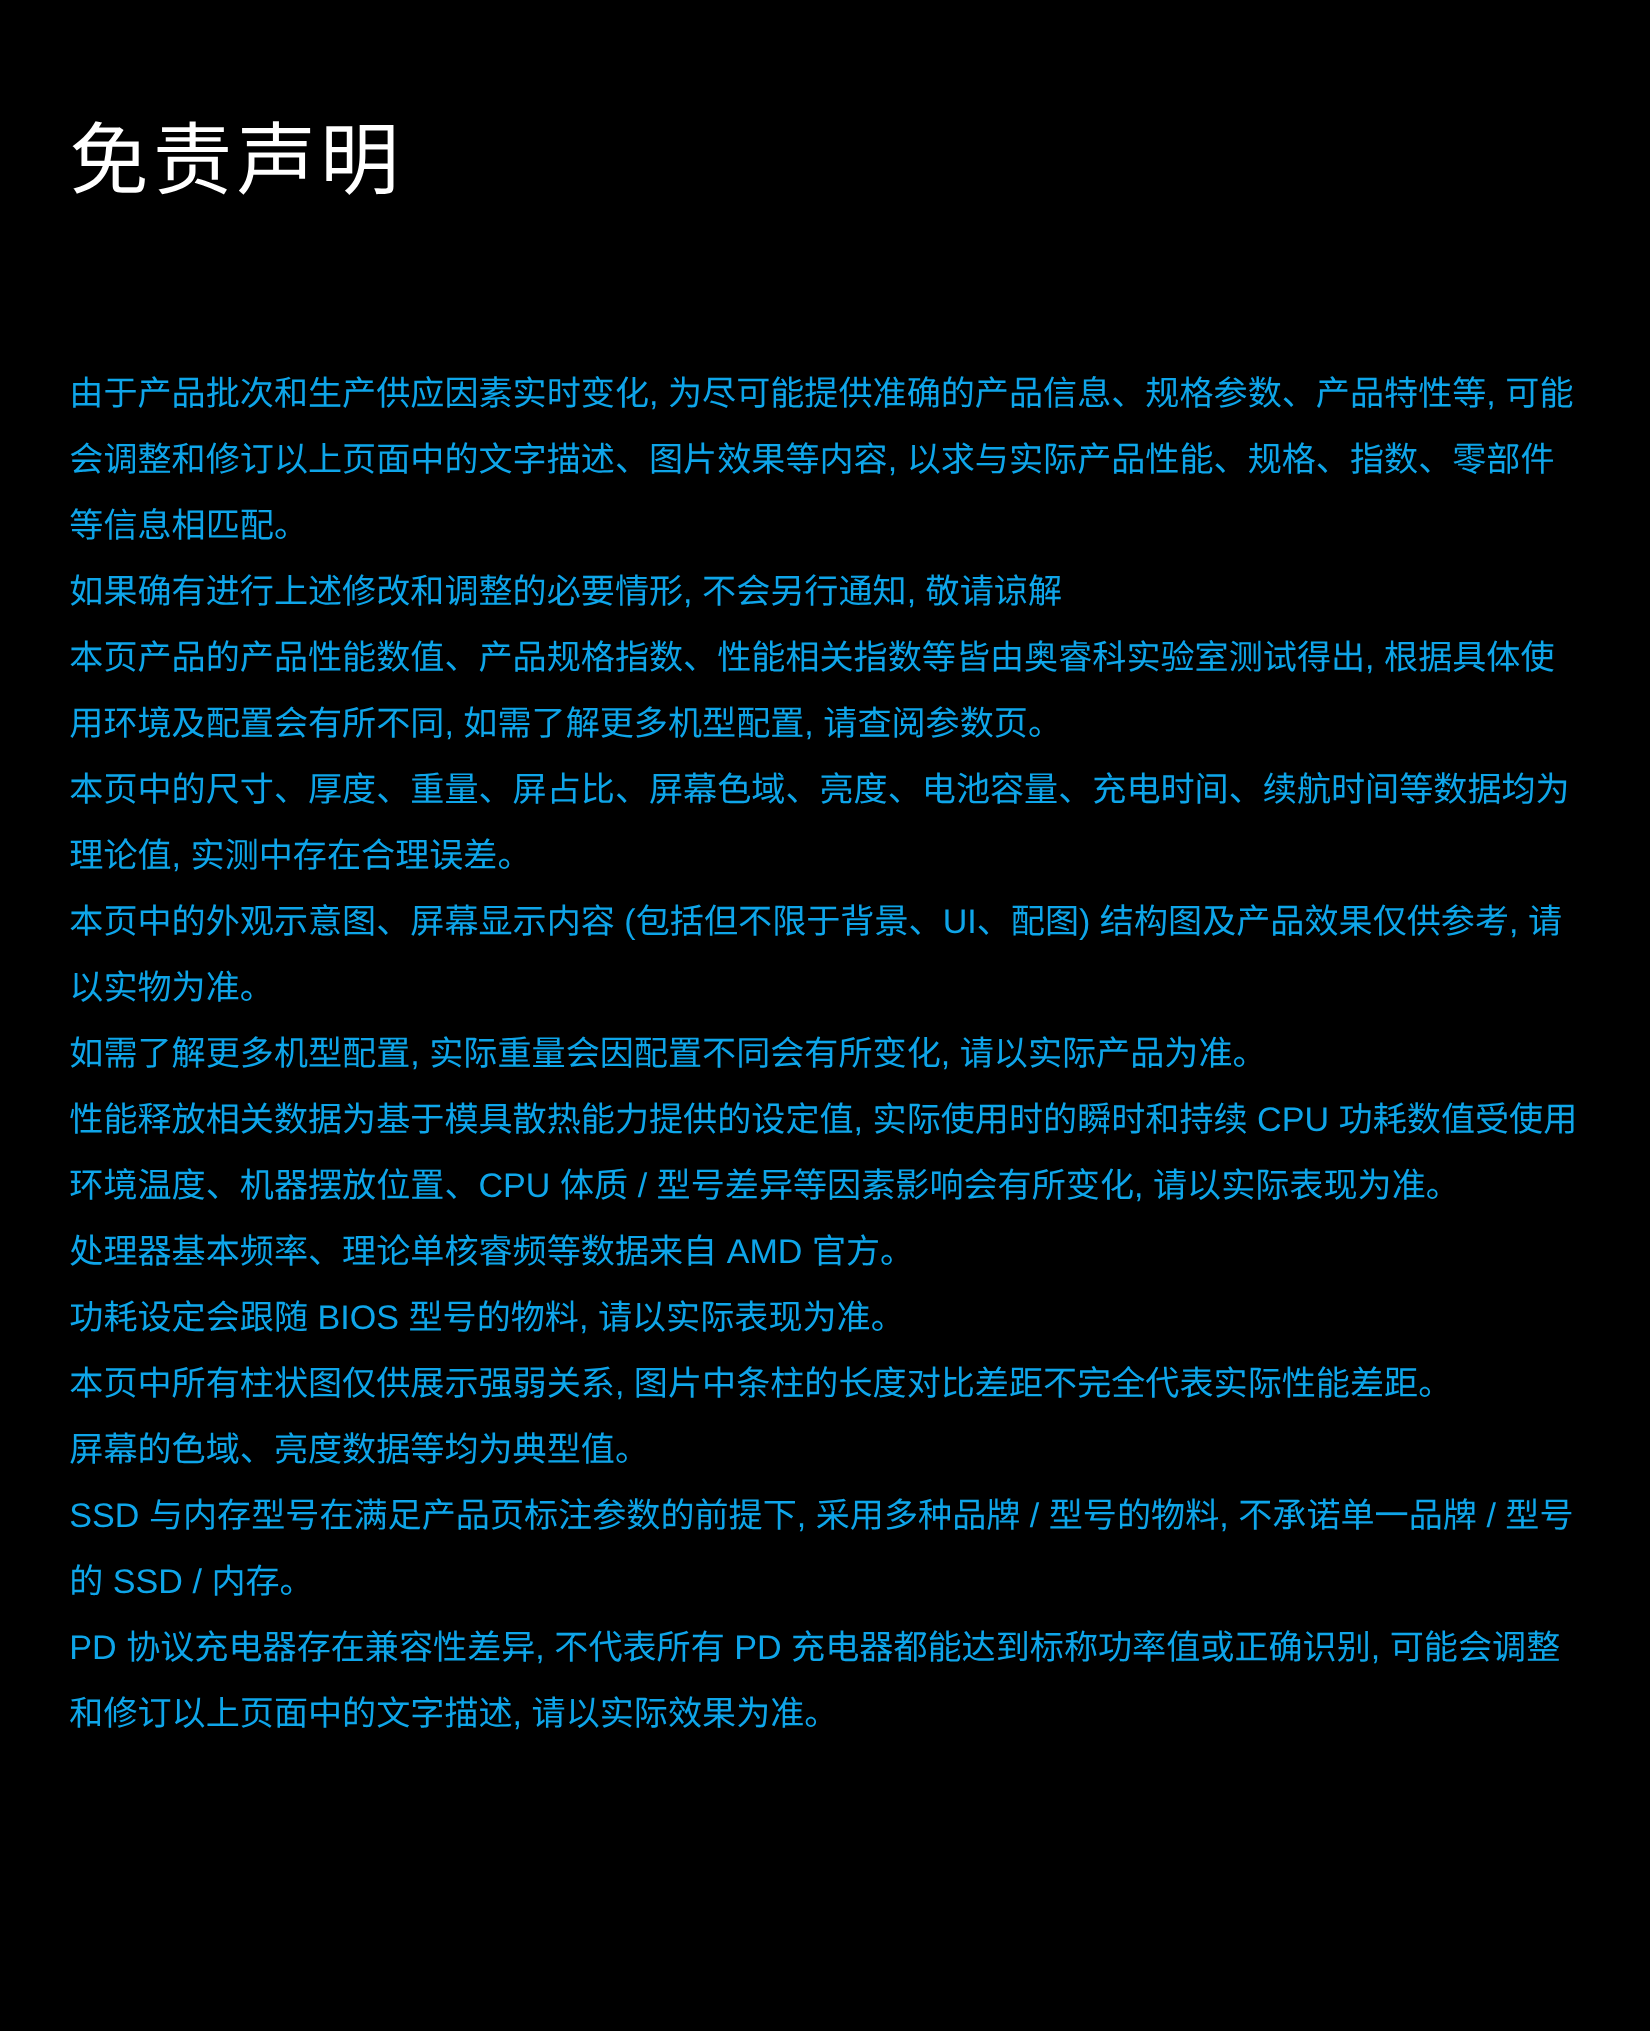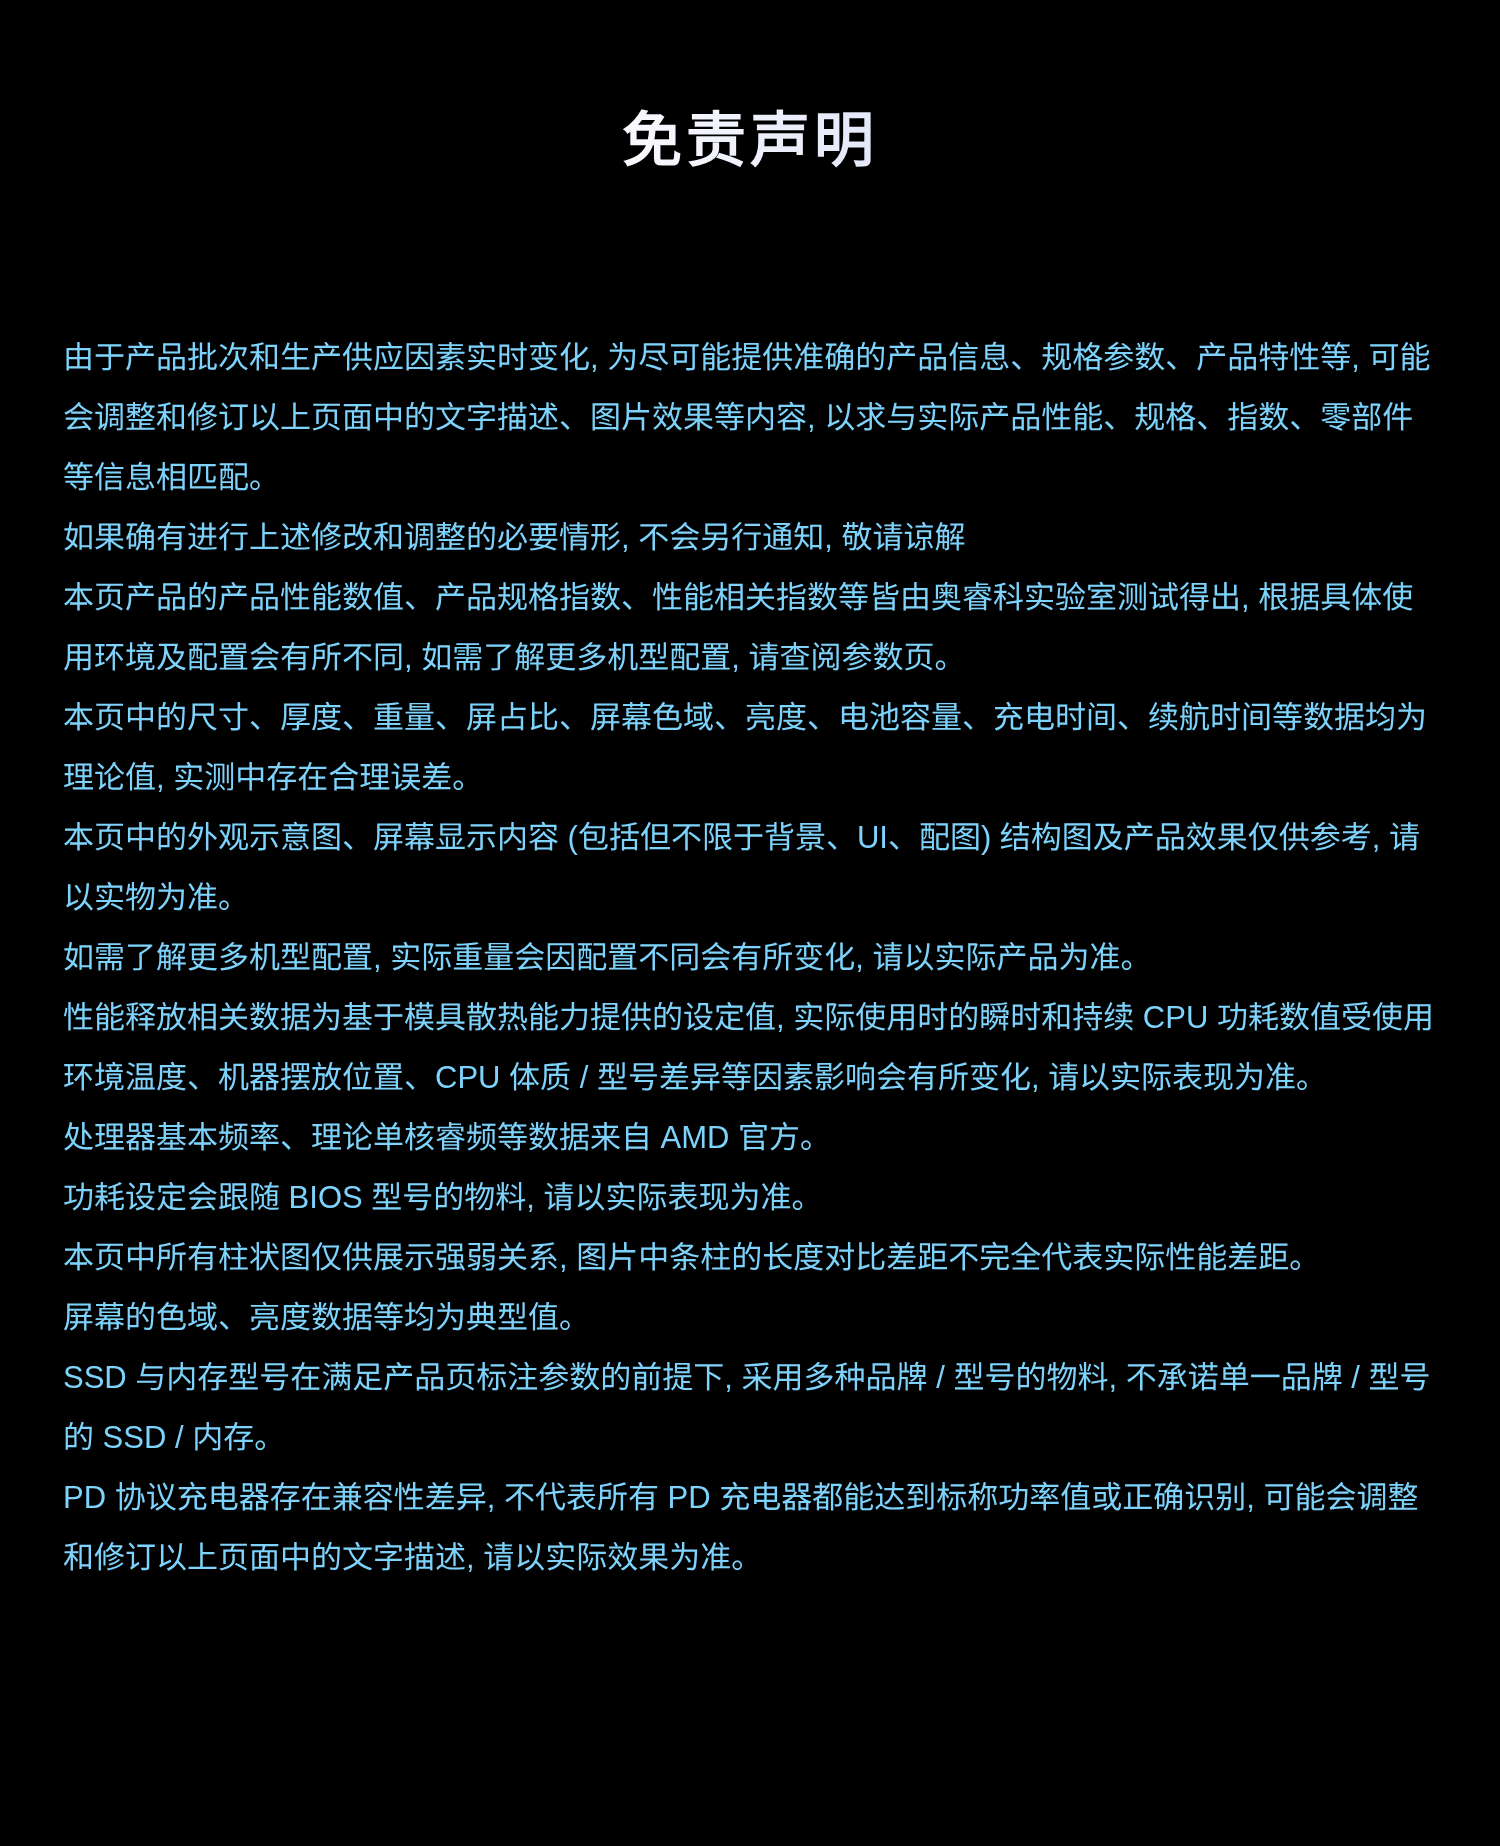--- a/index.html
+++ b/index.html
@@ -14,24 +14,24 @@
     background: #000000;
     box-sizing: border-box;
     padding: 0 63px;
     overflow: hidden;
     font-family: "Liberation Sans", sans-serif;
   }
   .title {
     margin: 0;
     padding-top: 108px;
     height: 132px;
-    text-align: center;
-    font-size: 60px;
+    text-align: left;
+    font-size: 72px;
     line-height: 1.1;
-    font-weight: 700;
+    font-weight: 400;
     letter-spacing: 4px;
     color: #ffffff;
   }
   
   @supports ((-webkit-background-clip: text) or (background-clip: text)) {
     .title {
       background: linear-gradient(93deg, #ffffff 0%, #ffffff 35%, #d9ddf6 70%, #aab4ee 100%);
       -webkit-background-clip: text;
       background-clip: text;
       -webkit-text-fill-color: transparent;
@@ -41,21 +41,21 @@
   .content {
     margin-top: 88px;
     width: 1374px;
     color: #ffffff;
   }
   .content p {
     margin: 0;
     font-size: 31px;
     line-height: 60px;
     font-weight: 400;
-    color: #7dd3fc;
+    color: #0ea5e9;
     text-align: left;
     word-break: break-word;
   }
 </style>
 </head>
 <body>
 
 <div class="page">
   <h1 class="title">免责声明</h1>
   <div class="content" id="disclaimer-content">

